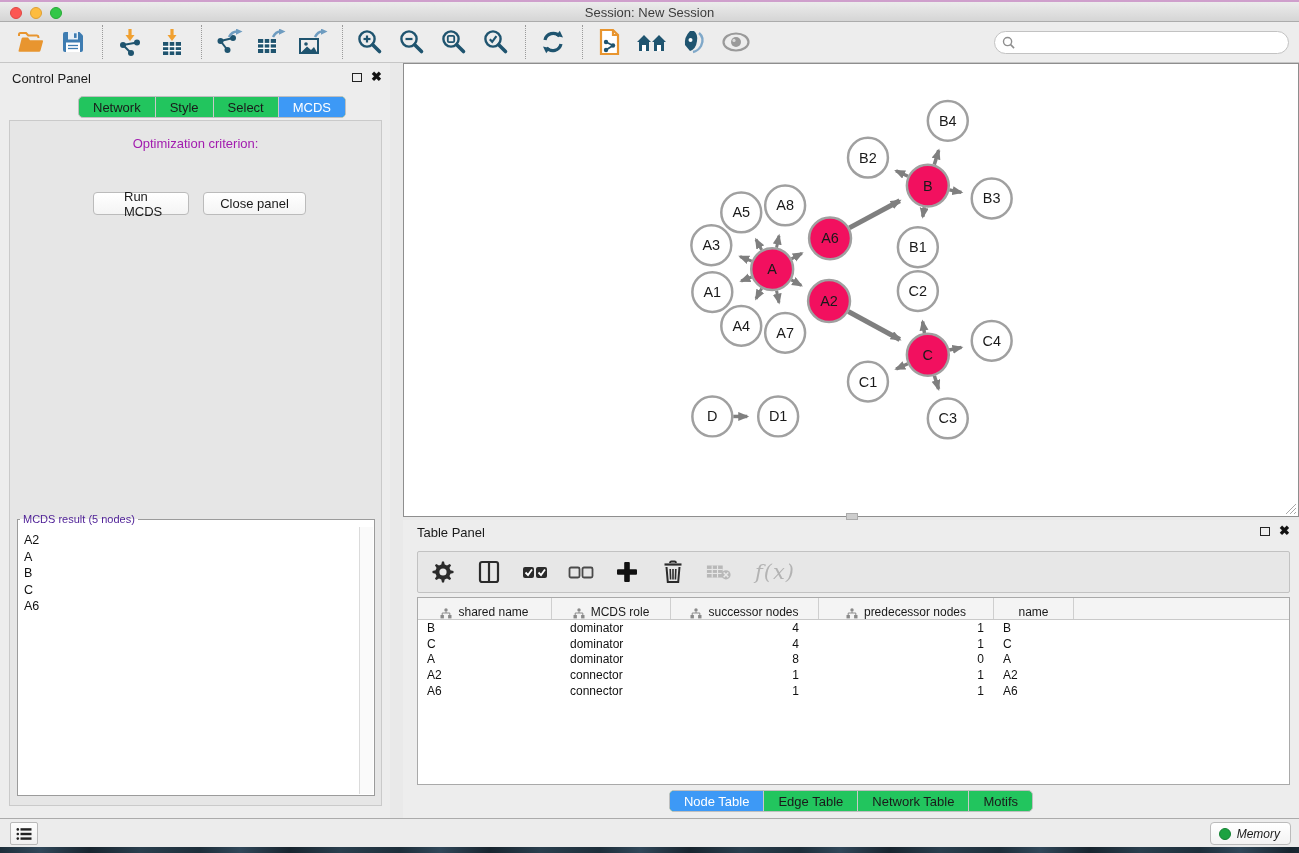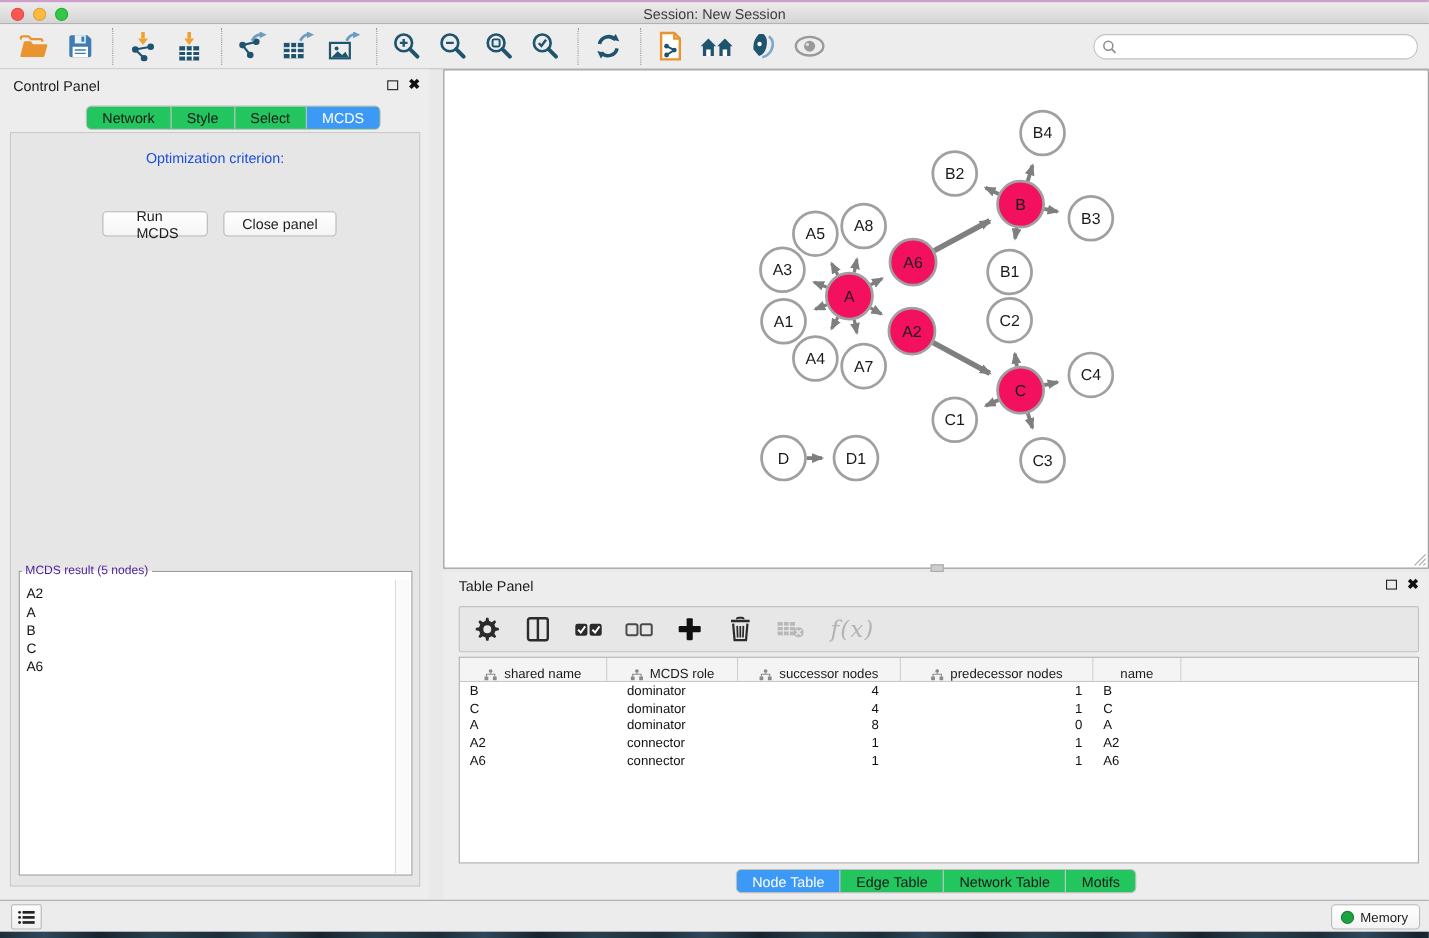--- a/index.html
+++ b/index.html
@@ -32,21 +32,21 @@
   .panel-icons { position:absolute; right:8px; top:9px; display:flex; gap:9px; align-items:center; }
   .ico-float { width:10px; height:9px; border:1.5px solid #222; display:inline-block; }
   .ico-close { font-size:13px; font-weight:bold; color:#111; line-height:10px; }
   .seg { display:flex; border:1px solid #BFBFBF; border-radius:5px; background:#22c55e; overflow:hidden; height:22px; }
   .seg .seg-item { font-size:13px; color:#1a1a1a; padding:2px 14px; border-right:1px solid #C9C9C9; display:flex; align-items:center; }
   .seg .seg-item:last-child { border-right:none; }
   .seg .seg-item.active { background:#3D99F6; color:#fff; }
   .cpanel .seg { position:absolute; left:78px; top:33px; }
   .cpanel-body { position:absolute; left:9px; top:57px; width:373px; height:686px; background:#E6E6E6;
     border:1px solid #CACACA; }
-  .opt-label { position:absolute; left:0; right:0; top:15px; text-align:center; font-size:13px; color:#1d4ed8; }
+  .opt-label { position:absolute; left:0; right:0; top:15px; text-align:center; font-size:13px; color:#a21caf; }
   .combo { position:absolute; left:33px; top:36px; width:305px; height:24px; background:#fff;
     border:1px solid #B9B9B9; border-radius:4px; display:flex; align-items:center; }
   .combo .combo-text { font-size:13px; color:#1a1a1a; padding-left:9px; flex:1; white-space:nowrap; }
   .combo .stepper { width:20px; height:22px; border-radius:0 3px 3px 0; background:linear-gradient(#5FAEFB,#2E7DE8);
     display:flex; flex-direction:column; align-items:center; justify-content:center; gap:2px; }
   .mac-btn { position:absolute; height:23px; background:linear-gradient(#FFFFFF,#F4F4F4); border:1px solid #BBBBBB;
     border-radius:4px; font-size:13px; color:#1a1a1a; display:flex; align-items:center; justify-content:center; }
   .fieldset-box { position:absolute; left:7px; top:392px; width:358px; height:283px; }
   .fieldset-box fieldset { border:1px solid #9B9B9B; width:100%; height:100%; background:#fff; }
   .fieldset-box legend { font-size:11px; color:#4c1d95; padding:0 3px; margin-left:2px; background:transparent; }
@@ -85,21 +85,21 @@
   .dt-c.num { justify-content:flex-end; }
   .c1 { width:134px; padding-left:9px; }
   .c2 { width:119px; padding-left:18px; }
   .c3 { width:148px; padding-right:20px; }
   .c4 { width:175px; padding-right:10px; }
   .c5 { width:80px; padding-left:9px; }
 
   .ttabs { position:absolute; left:0; right:0; top:270px; display:flex; justify-content:center; }
 
   
-  .statusbar { position:absolute; left:0; top:818px; width:1299px; height:29px; background:#ECECEC; border-top:1px solid #ABABAB; }
+  .statusbar { position:absolute; left:0; top:818px; width:1299px; height:29px; background:#ECECEC; border-top:1px solid #ABABAB;font-style:italic; }
   .status-list-btn { position:absolute; left:10px; top:3px; width:28px; height:23px; background:linear-gradient(#FDFDFD,#EFEFEF);
     border:1px solid #B9B9B9; border-radius:2px; display:flex; align-items:center; justify-content:center; }
   .memory-btn { position:absolute; right:8px; top:3px; height:23px; padding:0 10px 0 8px; background:linear-gradient(#FFFFFF,#F3F3F3);
     border:1px solid #BBBBBB; border-radius:4px; display:flex; align-items:center; gap:6px; font-size:12px; color:#1a1a1a; }
   .memory-dot { width:12px; height:12px; border-radius:50%; background:#1DA241; border:1px solid #148233; }
   .desktop-strip { position:absolute; left:0; top:847px; width:1299px; height:6px;
     background:repeating-linear-gradient(90deg,#1d2e3a 0px,#31485a 40px,#17242e 90px,#2a3f4e 140px,#1d2e3a 200px); }
 </style>
 </head>
 <body>

